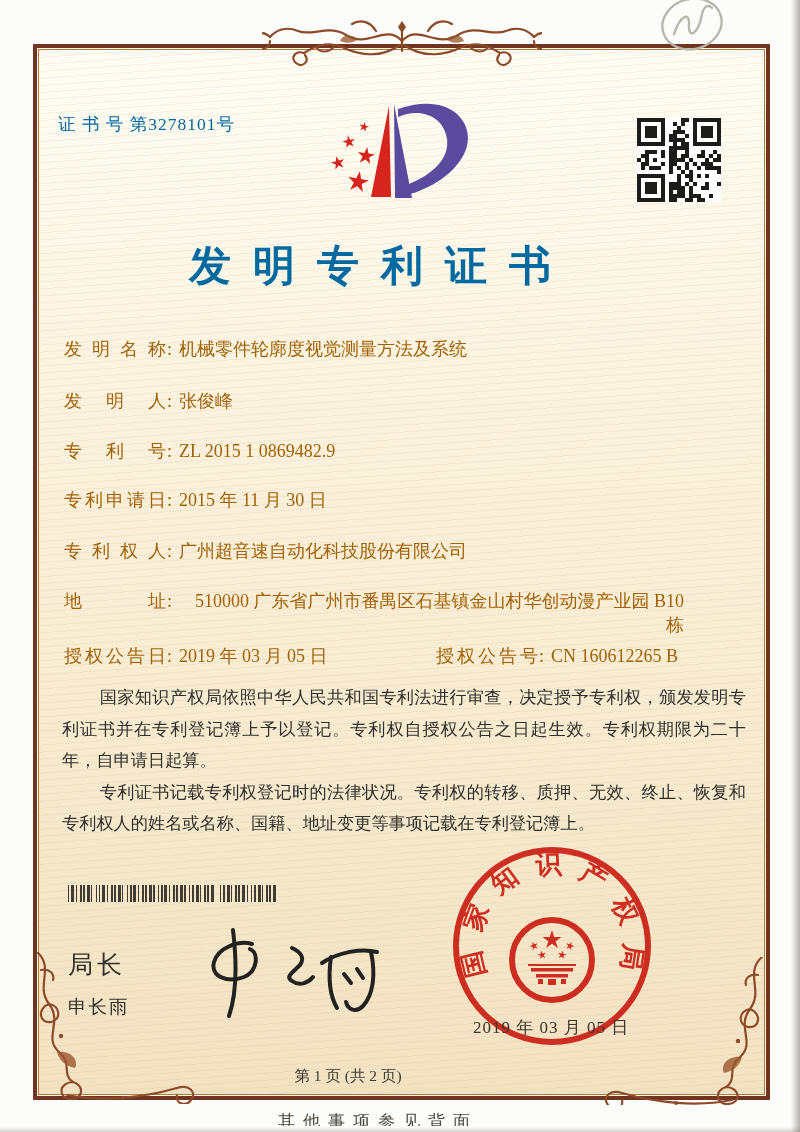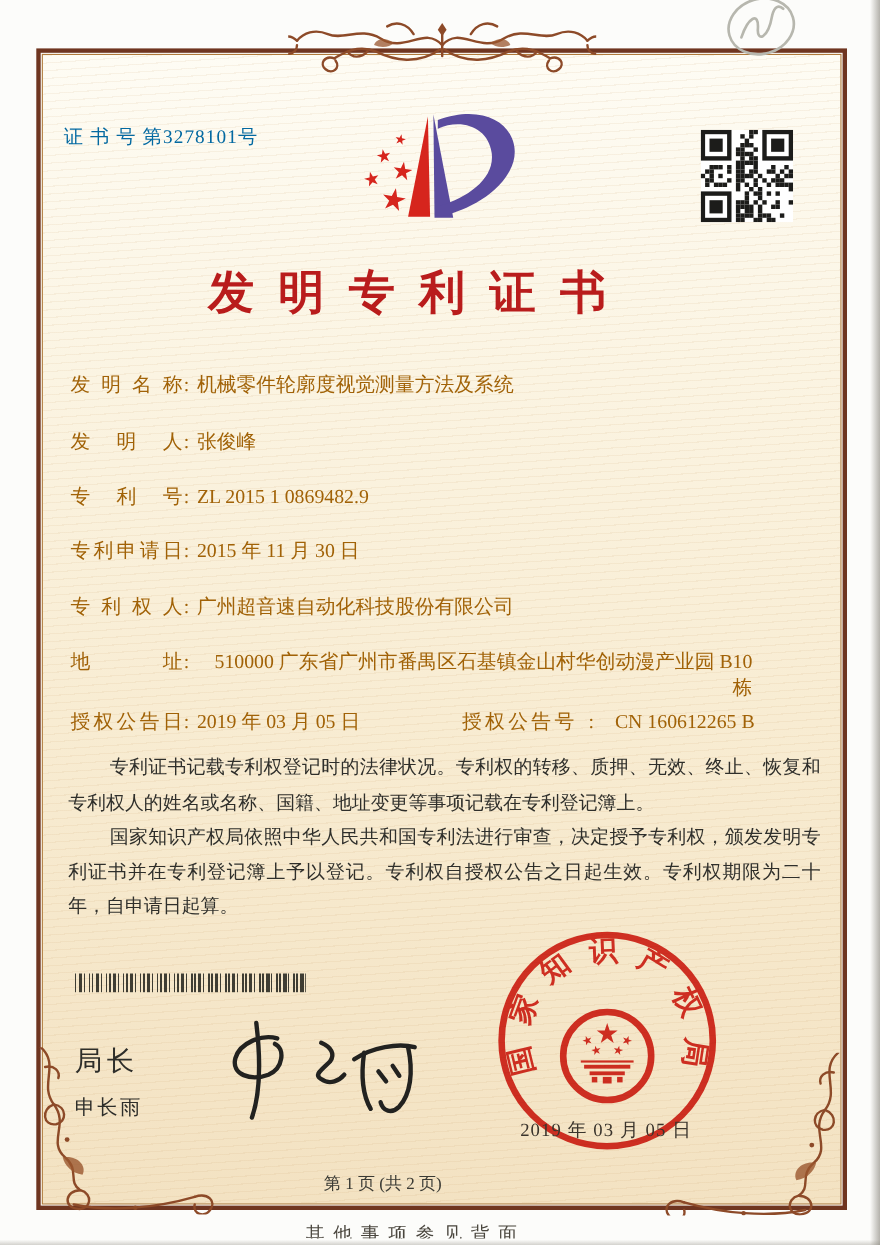--- a/index.html
+++ b/index.html
@@ -20,27 +20,27 @@
     border:4px solid #6f3520;}
   .frame-inner{position:absolute;left:1px;top:1px;right:1px;bottom:1px;
     border:1px solid #b07a3a;
     background:linear-gradient(180deg,#fefcf4 0%,#fbf4e2 28%,#f8ecd2 58%,#f3e2c2 100%);}
   .frame-inner:after{content:"";position:absolute;inset:0;
     background:repeating-linear-gradient(176deg,rgba(196,150,94,.10) 0 1px,rgba(196,150,94,0) 1px 7px);
     pointer-events:none;}
   
   .certno{left:58px;top:112px;font-size:17.5px;letter-spacing:1px;color:#0369a1;}
   .title{left:40px;top:238px;width:660px;text-align:center;
-    font-size:42px;font-weight:bold;color:#b91c1c;letter-spacing:22px;text-indent:22px;}
+    font-size:42px;font-weight:bold;color:#0369a1;letter-spacing:22px;text-indent:22px;}
   .row{left:64px;display:flex;align-items:flex-start;font-size:18px;line-height:24px;color:#a16207;}
   .lbl{width:102px;flex:none;text-align:justify;text-align-last:justify;}
   .colon{flex:none;margin:0 7px 0 1px;}
   .val{max-width:540px;text-align:right;}
   .val-addr{max-width:505px;}
-  .grp2{position:absolute;left:356px;top:0;display:flex;gap:12px;}
+  .grp2{position:absolute;left:372px;top:0;display:flex;}
   .paras{left:62px;top:682px;width:684px;font-size:17.2px;line-height:31.5px;
     text-align:justify;color:#2f2f2b;}
   .paras p{margin:0;text-indent:2.2em;}
   .signer-title{left:68px;top:948px;font-size:25px;letter-spacing:4px;color:#2e2e2a;}
   .signer-name{left:68px;top:982px;font-size:18.5px;letter-spacing:2px;color:#2e2e2a;margin-top:12px;}
   .seal-date{left:471px;top:1016px;width:160px;text-align:center;font-size:17px;
     color:#3a342c;letter-spacing:1px;z-index:6;}
   .page-info{left:238px;top:1066px;width:220px;text-align:center;font-size:15.5px;color:#3a3a34;}
   .back-note{left:278px;top:1112px;height:14px;overflow:hidden;
     font-size:17px;letter-spacing:8px;color:#4a463e;line-height:20px;}
@@ -304,22 +304,22 @@
     <span class="colon">:</span>
     <span class="val">2019 年 03 月 05 日</span>
   <span class="grp2">
     <span class="lbl">授权公告号</span>
       <span class="colon">:</span>
       <span class="val">CN 160612265 B</span>
   </span>
 </div>
 
 <div class="abs paras">
+  <p>国家知识产权局依照中华人民共和国专利法进行审查，决定授予专利权，颁发发明专利证书并在专利登记簿上予以登记。专利权自授权公告之日起生效。专利权期限为二十年，自申请日起算。</p>
   <p>专利证书记载专利权登记时的法律状况。专利权的转移、质押、无效、终止、恢复和专利权人的姓名或名称、国籍、地址变更等事项记载在专利登记簿上。</p>
-  <p>国家知识产权局依照中华人民共和国专利法进行审查，决定授予专利权，颁发发明专利证书并在专利登记簿上予以登记。专利权自授权公告之日起生效。专利权期限为二十年，自申请日起算。</p>
 </div>
 
 <div class="abs barcode"></div>
 
 <div class="abs signer-title">局长</div>
 <div class="abs signer-name">申长雨</div>
 
 <svg class="abs sig" viewBox="195 918 195 102">
   <g stroke="#222220" stroke-width="4" fill="none" stroke-linecap="round" stroke-linejoin="round">
     <path d="M252 944 C238 940 218 948 214 962 C210 977 228 983 244 977 C258 971 259 953 250 949"></path>

